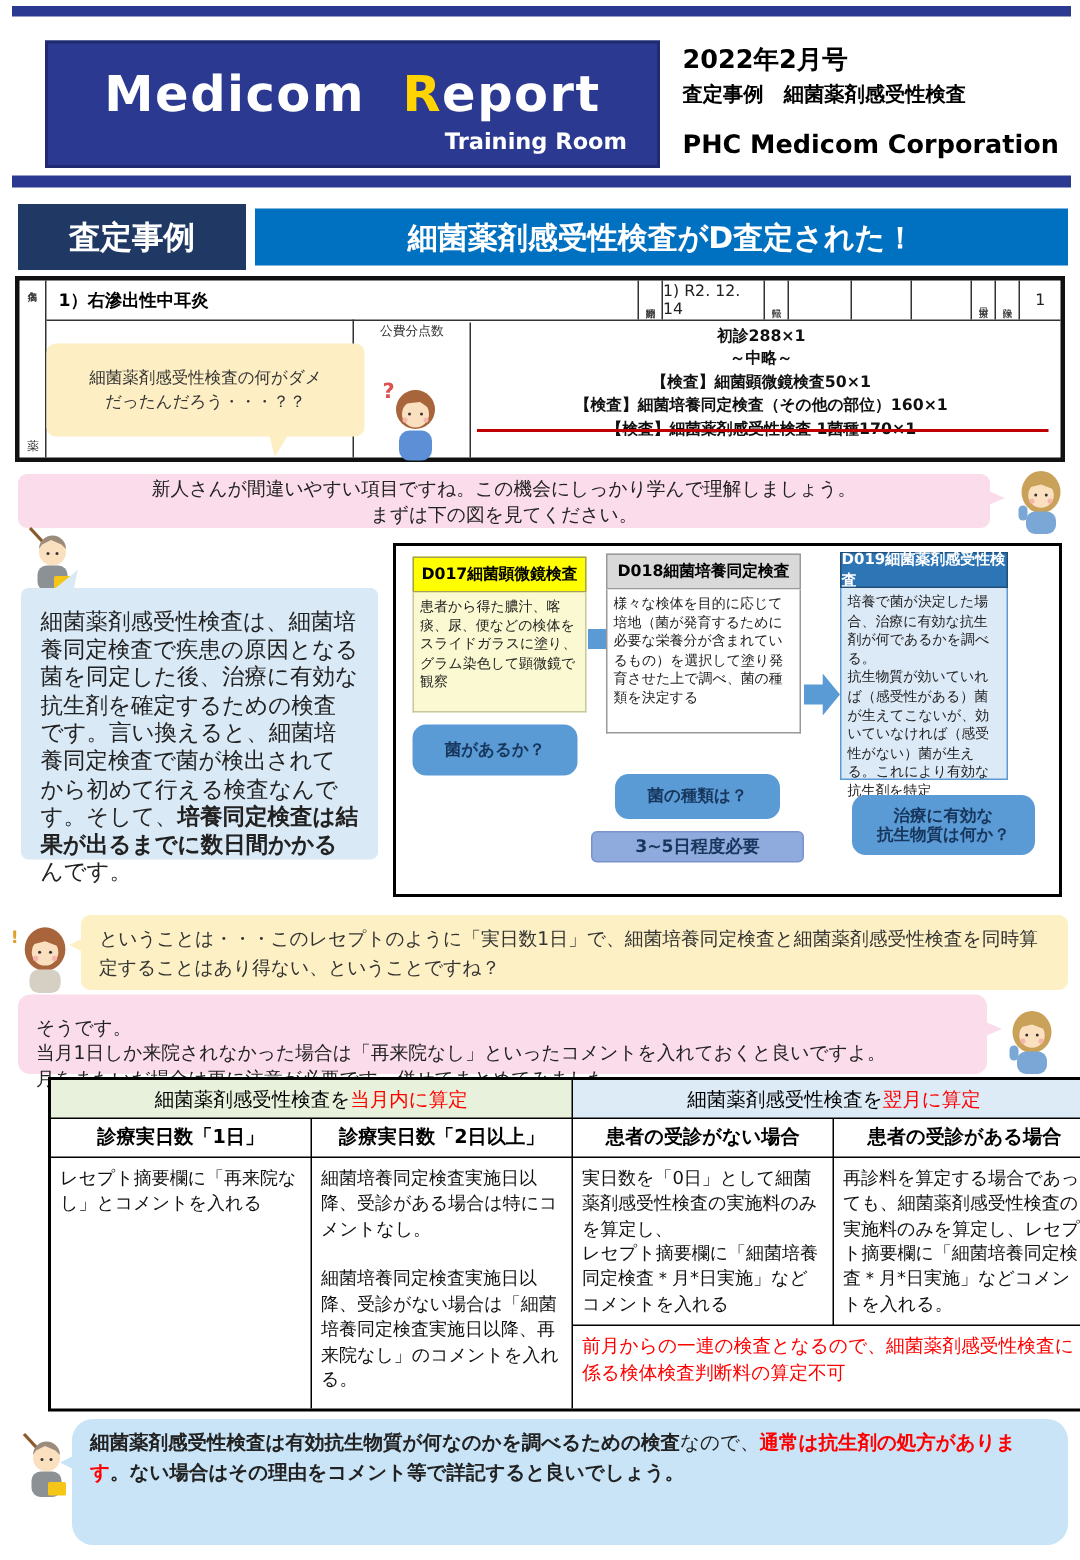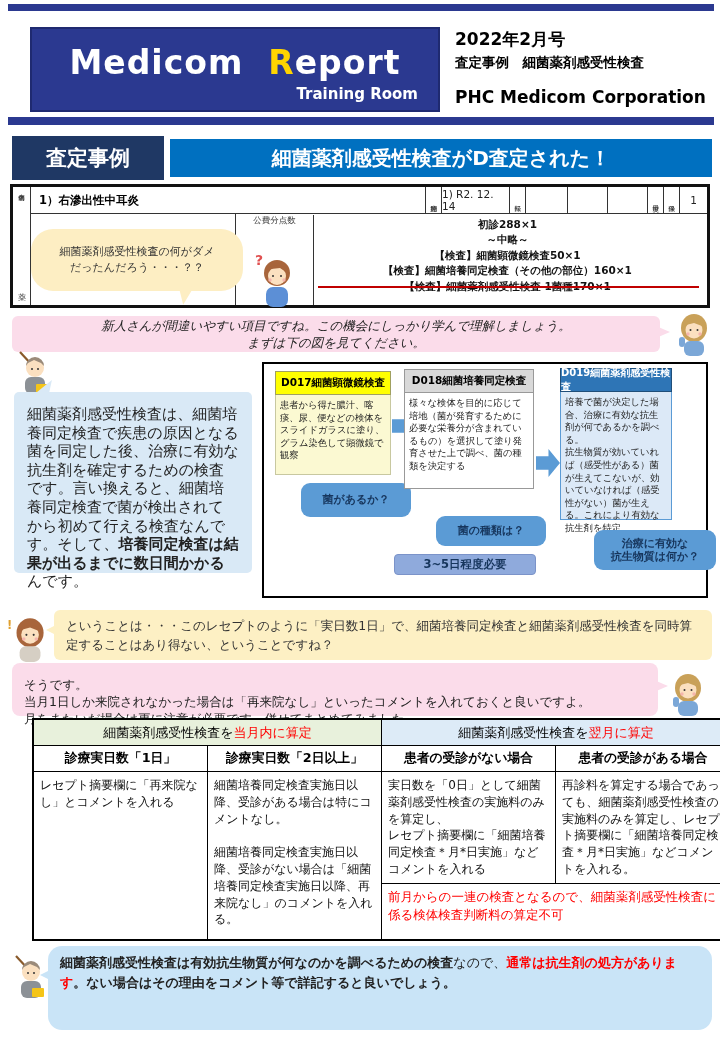--- a/index.html
+++ b/index.html
@@ -32,36 +32,36 @@
   .rc:first-child{border-left:none;}
   .r-disease{flex:1;justify-content:flex-start;padding-left:8px;font-size:11.5px;font-weight:bold;color:#000;}
   .r-date{font-size:10.5px;color:#222;}
   .r-val{font-size:10.5px;color:#222;}
   .r-kohi{position:absolute;left:222px;top:26px;bottom:0;width:78px;border-left:1px solid #333;}
   .r-kohi span{display:block;text-align:center;font-size:8.5px;color:#333;margin-top:2px;}
   .r-items{position:absolute;left:300px;top:28px;right:4px;bottom:0;border-left:1px solid #333;padding:2px 6px 0 8px;}
   .r-item{display:flex;justify-content:center;font-size:10.5px;line-height:15.4px;color:#111;position:relative;font-weight:bold;}
   .r-item .pts{padding-right:4px;}
   .r-item.struck::after{content:"";position:absolute;left:-4px;right:-2px;top:50%;border-top:2.5px solid #c00000;}
-  .r-bubble{position:absolute;left:18px;top:42px;width:212px;height:62px;background:#fdeec3;border-radius:22px;display:flex;align-items:center;justify-content:center;text-align:center;font-size:11px;color:#333;white-space:pre-line;line-height:16px;}
+  .r-bubble{position:absolute;left:18px;top:42px;width:212px;height:62px;background:#fdeec3;border-radius:6px;display:flex;align-items:center;justify-content:center;text-align:center;font-size:11px;color:#333;white-space:pre-line;line-height:16px;}
   .r-bubble-tail{position:absolute;left:168px;top:100px;width:0;height:0;border-top:16px solid #fdeec3;border-right:16px solid transparent;transform:rotate(-14deg);}
   
   .pink{background:#fbdcea;}
-  .banner1{position:absolute;left:12px;top:316px;width:648px;height:36px;border-radius:6px;display:flex;flex-direction:column;align-items:center;justify-content:center;font-size:12.5px;color:#222;line-height:17px;font-style:italic;}
+  .banner1{position:absolute;left:12px;top:316px;width:648px;height:36px;border-radius:6px;display:flex;flex-direction:column;align-items:center;justify-content:center;font-size:12.5px;color:#222;line-height:17px;}
   .banner1-tail{position:absolute;left:656px;top:326px;width:0;height:0;border-left:14px solid #fbdcea;border-top:6px solid transparent;border-bottom:6px solid transparent;}
   .explain{position:absolute;left:14px;top:392px;width:238px;height:181px;background:#d9e9f6;border-radius:5px;padding:13px 13px;font-size:15px;line-height:18.6px;color:#222;}
   .explain-tail{position:absolute;left:34px;top:378px;width:0;height:0;border-bottom:20px solid #d9e9f6;border-left:16px solid transparent;transform:rotate(12deg);}
   .b{font-weight:bold;}
   .rb{font-weight:bold;color:#ff0000;}
   
   .diagram{position:absolute;left:262px;top:362px;width:446px;height:236px;border:2.5px solid #000;background:#fff;}
   .dg-col{position:absolute;}
   .dg-h{height:24px;display:flex;align-items:center;justify-content:center;font-size:10.5px;font-weight:bold;}
   .dg-body{font-size:9.3px;line-height:12.6px;padding:4px 4px;color:#222;white-space:pre-line;}
-  .q-box{position:absolute;background:#5b9bd5;border-radius:9px;color:#17365d;font-weight:bold;font-size:11px;display:flex;align-items:center;justify-content:center;text-align:center;white-space:pre-line;line-height:13.5px;margin-left:26px;}
+  .q-box{position:absolute;background:#5b9bd5;border-radius:9px;color:#17365d;font-weight:bold;font-size:11px;display:flex;align-items:center;justify-content:center;text-align:center;white-space:pre-line;line-height:13.5px;}
   .arrow{position:absolute;width:24px;height:28px;background:#5b9bd5;clip-path:polygon(0 26%,52% 26%,52% 0,100% 50%,52% 100%,52% 74%,0 74%);}
   .dg-note{position:absolute;left:130px;top:190px;width:142px;height:21px;background:#8faadc;border:1px solid #7b93c9;border-radius:4px;color:#17365d;font-weight:bold;font-size:11.5px;display:flex;align-items:center;justify-content:center;}
   
   .qbubble{position:absolute;left:54px;top:610px;width:658px;height:50px;background:#fdf0c4;border-radius:6px;padding:6px 12px;font-size:12.5px;line-height:19px;color:#333;}
   .qbubble-tail{position:absolute;left:46px;top:624px;width:0;height:0;border-right:12px solid #fdf0c4;border-top:6px solid transparent;border-bottom:6px solid transparent;}
   .abubble{position:absolute;left:12px;top:663px;width:646px;height:53px;background:#fbdcea;border-radius:8px;padding:13px 12px;font-size:12.5px;line-height:17px;color:#222;white-space:pre-line;}
   .abubble-tail{position:absolute;left:654px;top:680px;width:0;height:0;border-left:14px solid #fbdcea;border-top:6px solid transparent;border-bottom:6px solid transparent;}
   
   .stable{position:absolute;left:12px;top:718px;width:700px;border:2px solid #000;display:grid;grid-template-columns:1fr 1fr 1fr 1fr;grid-template-rows:26px 26px 112px 55px;background:#fff;margin-left:20px;}
   .stable>div{border-right:1.5px solid #000;border-bottom:1.5px solid #000;}

